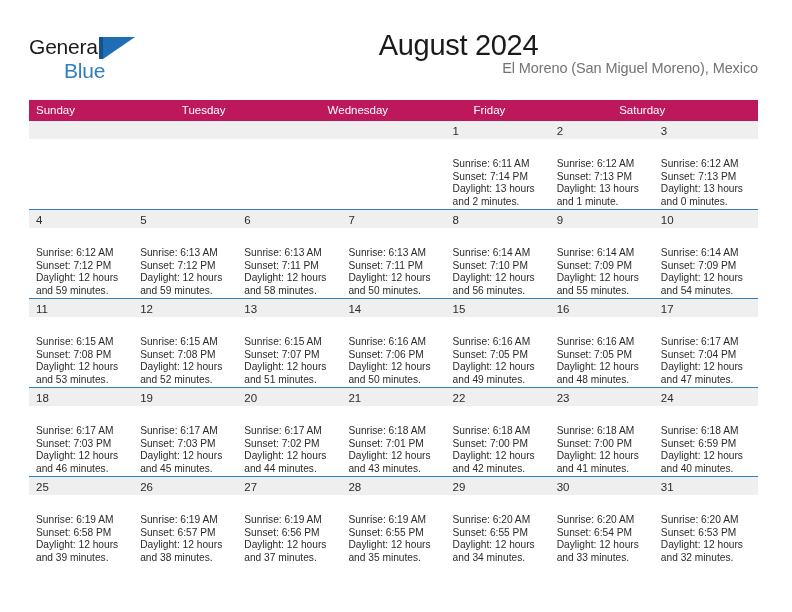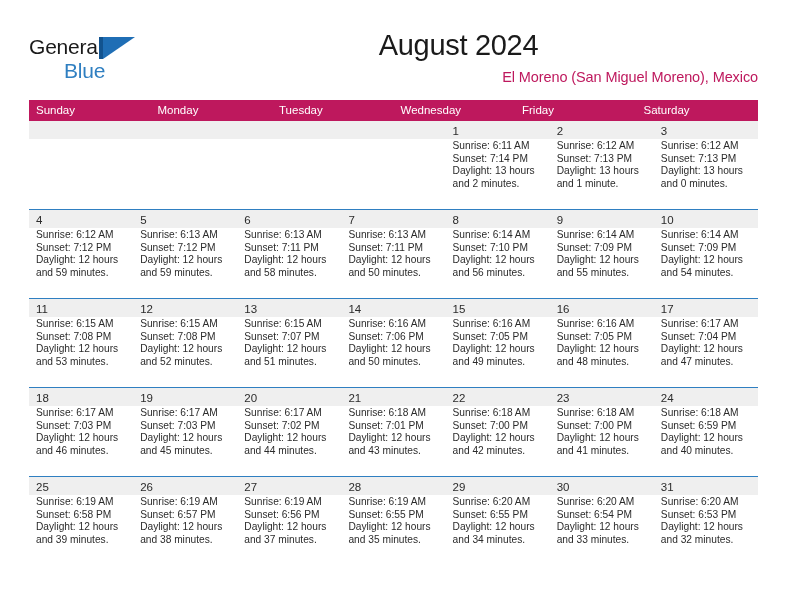--- a/index.html
+++ b/index.html
@@ -82,23 +82,23 @@
   }
   .cal-title {
     font-size: 29px;
     font-weight: normal;
     color: #1a1a1a;
     line-height: 1.05;
     letter-spacing: -0.3px;
     text-align: center;
   }
   .cal-subtitle {
-    margin-top: 9px;
+    margin-top: 0;
     font-size: 14.5px;
-    color: #be185d;
+    color: #737373;
     letter-spacing: -0.1px;
   }
 
   
   .calendar {
     margin: 0 34px 0 29px;
     width: 729px;
   }
 
   .weekday-row {
@@ -140,21 +140,21 @@
     min-width: 0;
   }
 
   .daynum {
     font-size: 11.5px;
     color: #2b2b2b;
     line-height: 18px;
   }
 
   .detail-cell {
-    padding-top: 1px;
+    padding-top: 19px;
   }
   .detail-line {
     font-size: 10.2px;
     color: #2b2b2b;
     line-height: 12.6px;
     white-space: nowrap;
   }
 </style>
 </head>
 <body>
@@ -175,21 +175,20 @@
     <div class="title-block">
       <div class="cal-title">August 2024</div>
       <div class="cal-subtitle">El Moreno (San Miguel Moreno), Mexico</div>
     </div>
 
   </div>
 
   <div class="calendar">
     <div class="weekday-row" id="weekday-row">
         <div class="weekday">Sunday</div>
-        <div class="weekday">Monday</div>
         <div class="weekday">Tuesday</div>
         <div class="weekday">Wednesday</div>
         <div class="weekday">Friday</div>
         <div class="weekday">Saturday</div>
       </div>
     <div id="weeks-container">
         <div class="week">
           <div class="week-datestrip">
             <div class="daynum-cell"></div>
             <div class="daynum-cell"></div>

